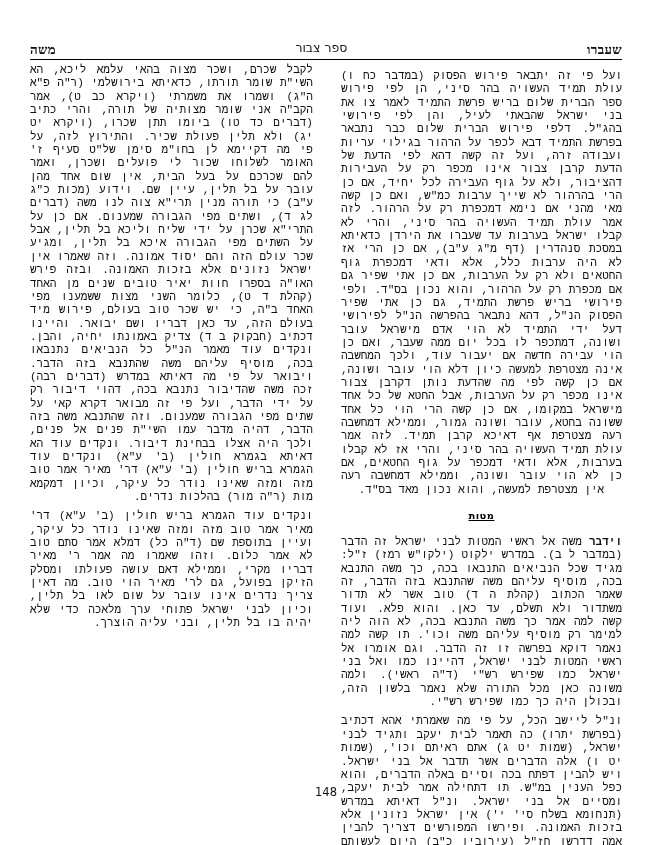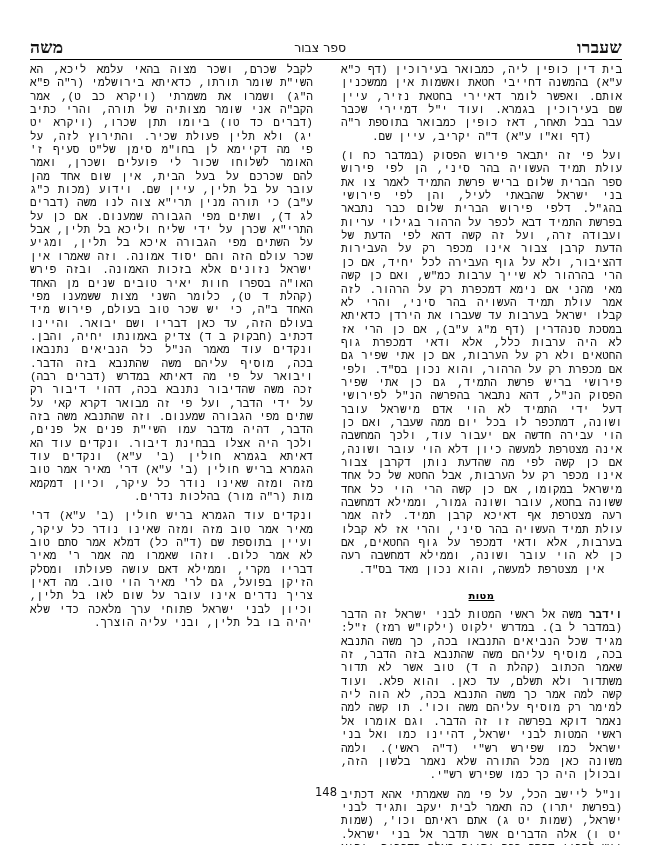--- a/index.html
+++ b/index.html
@@ -31,21 +31,21 @@
   .rh-row {
     display: flex;
     flex-direction: row;
     align-items: flex-end;
     justify-content: space-between;
     height: 26px;
   }
   .rh-side {
     font-family: "DejaVu Serif", serif;
     font-weight: bold;
-    font-size: 17px;
+    font-size: 13px;
     letter-spacing: 0.5px;
     color: #111;
     line-height: 1;
     white-space: nowrap;
     text-shadow: 0.4px 0 0 rgba(0,0,0,0.45);
   }
   .rh-center {
     font-family: "DejaVu Sans", sans-serif;
     font-size: 12.5px;
     color: #1a1a1a;
@@ -92,21 +92,21 @@
   p.para.last-center {
     text-align-last: center;
   }
 
   .section-heading {
     font-family: "DejaVu Sans", sans-serif;
     font-size: 10px;
     font-weight: bold;
     text-align: center;
     text-decoration: underline;
-    margin: 13px 0 8px 0;
+    margin: 13px 0 15px 0;
     color: #000;
     letter-spacing: 0.4px;
   }
 
   .lemma {
     font-weight: bold;
   }
 
   .spacer-sm { height: 6px; }
 
@@ -133,21 +133,20 @@
       <div class="rh-side">שעברו</div>
       <div class="rh-center">ספר צבור</div>
       <div class="rh-side">משה</div>
     </div>
     <div class="rh-rule"></div>
   </div>
 
   <div class="body-area">
 
     <div class="column col-right">
-      <p class="para last-center">בית דין כופין ליה, כמבואר בעירוכין (דף כ"א ע"א) בהמשנה דחייבי חטאת ואשמות אין ממשכנין אותם. ואפשר לומר דאיירי בחטאת נזיר, עיין שם בעירוכין בגמרא. ועוד י"ל דמיירי שכבר עבר בבל תאחר, דאז כופין כמבואר בתוספת ר"ה (דף וא"ו ע"א) ד"ה יקריב, עיין שם.</p>
       <div class="spacer-sm"></div>
       <p class="para last-center">ועל פי זה יתבאר פירוש הפסוק (במדבר כח ו) עולת תמיד העשויה בהר סיני, הן לפי פירוש ספר הברית שלום בריש פרשת התמיד לאמר צו את בני ישראל שהבאתי לעיל, והן לפי פירושי בהג"ל. דלפי פירוש הברית שלום כבר נתבאר בפרשת התמיד דבא לכפר על הרהור בגילוי עריות ועבודה זרה, ועל זה קשה דהא לפי הדעת של הדעת קרבן צבור אינו מכפר רק על העבירות דהציבור, ולא על גוף העבירה לכל יחיד, אם כן הרי בהרהור לא שייך ערבות כמ"ש, ואם כן קשה מאי מהני אם נימא דמכפרת רק על הרהור. לזה אמר עולת תמיד העשויה בהר סיני, והרי לא קבלו ישראל בערבות עד שעברו את הירדן כדאיתא במסכת סנהדרין (דף מ"ג ע"ב), אם כן הרי אז לא היה ערבות כלל, אלא ודאי דמכפרת גוף החטאים ולא רק על הערבות, אם כן אתי שפיר גם אם מכפרת רק על הרהור, והוא נכון בס"ד. ולפי פירושי בריש פרשת התמיד, גם כן אתי שפיר הפסוק הנ"ל, דהא נתבאר בהפרשה הנ"ל לפירושי דעל ידי התמיד לא הוי אדם מישראל עובר ושונה, דמתכפר לו בכל יום ממה שעבר, ואם כן הוי עבירה חדשה אם יעבור עוד, ולכך המחשבה אינה מצטרפת למעשה כיון דלא הוי עובר ושונה, אם כן קשה לפי מה שהדעת נותן דקרבן צבור אינו מכפר רק על הערבות, אבל החטא של כל אחד מישראל במקומו, אם כן קשה הרי הוי כל אחד ששונה בחטא, עובר ושונה גמור, וממילא דמחשבה רעה מצטרפת אף דאיכא קרבן תמיד. לזה אמר עולת תמיד העשויה בהר סיני, והרי אז לא קבלו בערבות, אלא ודאי דמכפר על גוף החטאים, אם כן לא הוי עובר ושונה, וממילא דמחשבה רעה אין מצטרפת למעשה, והוא נכון מאד בס"ד.</p>
 
       <div class="section-heading">מטות</div>
 
       <p class="para"><span class="lemma">וידבר</span> משה אל ראשי המטות לבני ישראל זה הדבר (במדבר ל ב). במדרש ילקוט (ילקו"ש רמז) ז"ל: מגיד שכל הנביאים התנבאו בכה, כך משה התנבא בכה, מוסיף עליהם משה שהתנבא בזה הדבר, זה שאמר הכתוב (קהלת ה ד) טוב אשר לא תדור משתדור ולא תשלם, עד כאן. והוא פלא. ועוד קשה למה אמר כך משה התנבא בכה, לא הוה ליה למימר רק מוסיף עליהם משה וכו'. תו קשה למה נאמר דוקא בפרשה זו זה הדבר. וגם אומרו אל ראשי המטות לבני ישראל, דהיינו כמו ואל בני ישראל כמו שפירש רש"י (ד"ה ראשי). ולמה משונה כאן מכל התורה שלא נאמר בלשון הזה, ובכולן היה כך כמו שפירש רש"י.</p>
       <div class="spacer-sm"></div>
       <p class="para">ונ"ל ליישב הכל, על פי מה שאמרתי אהא דכתיב (בפרשת יתרו) כה תאמר לבית יעקב ותגיד לבני ישראל, (שמות יט ג) אתם ראיתם וכו', (שמות יט ו) אלה הדברים אשר תדבר אל בני ישראל. ויש להבין דפתח בכה וסיים באלה הדברים, והוא כפל הענין במ"ש. תו דתחילה אמר לבית יעקב, ומסיים אל בני ישראל. ונ"ל דאיתא במדרש (תנחומא בשלח סי' י') אין ישראל נזונין אלא בזכות האמונה. ופירשו המפורשים דצריך להבין אמה דדרשו חז"ל (עירובין כ"ב) היום לעשותם (דברים ז יא), ומחר</p>
     </div>
 

